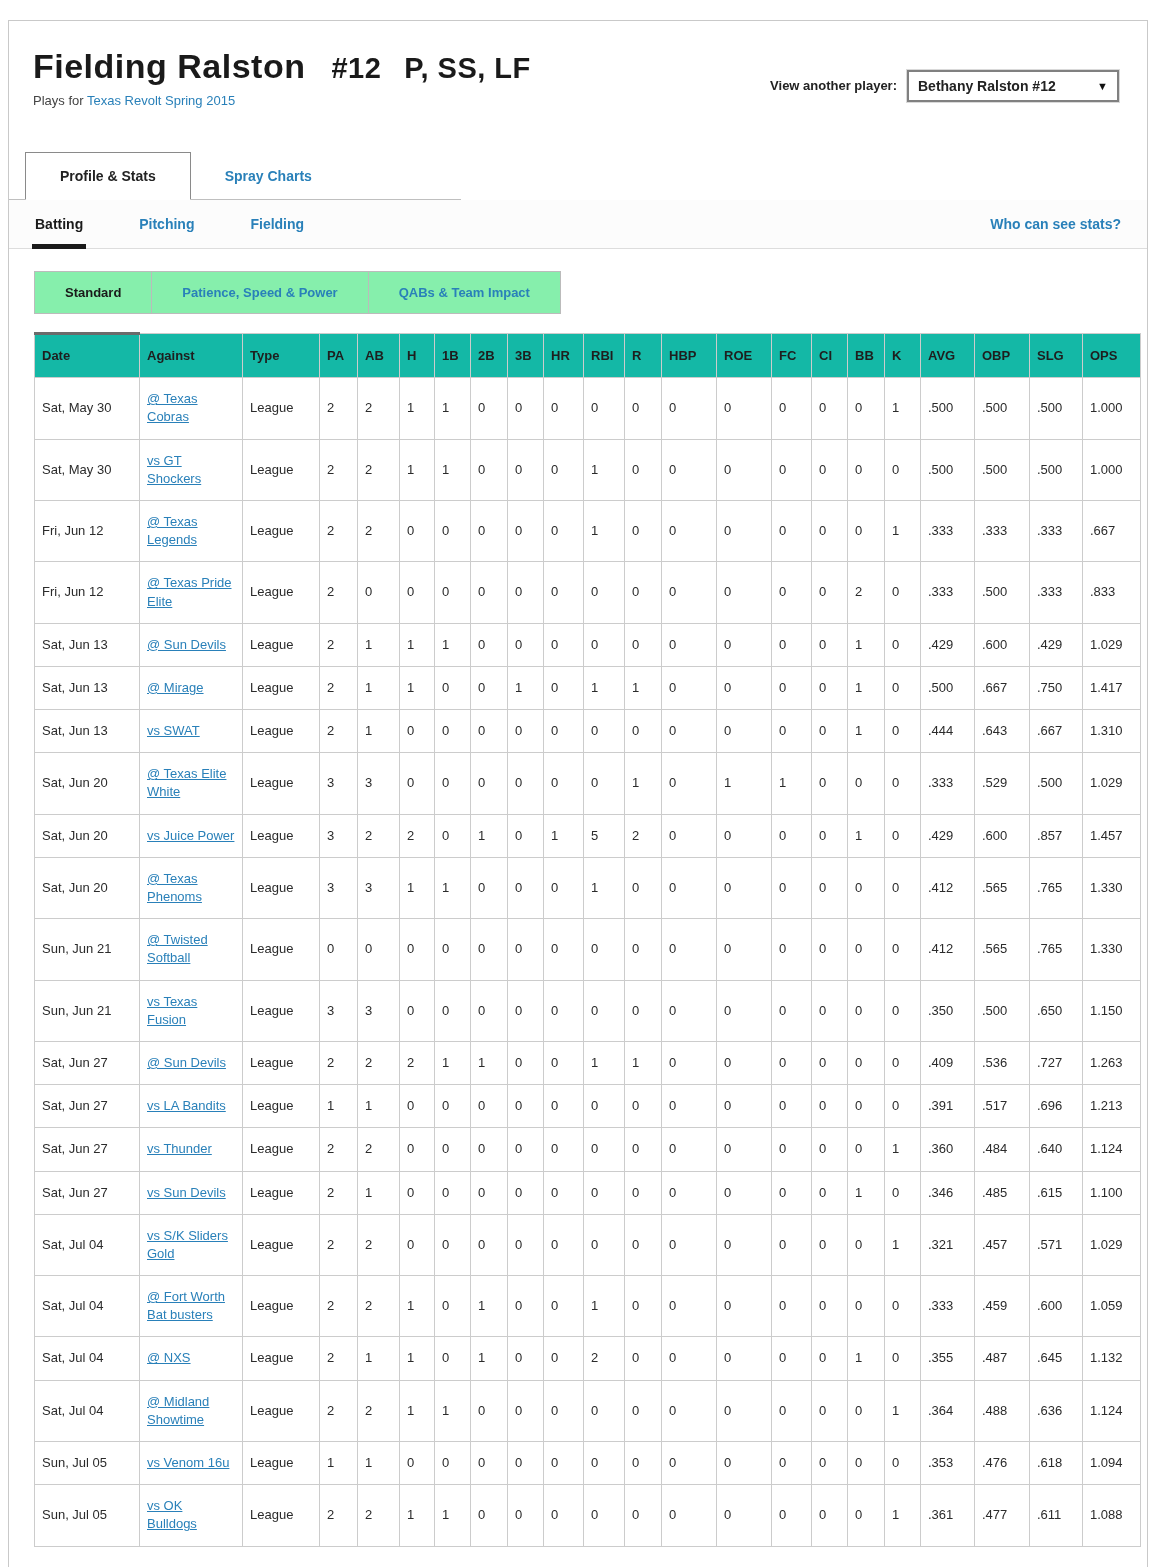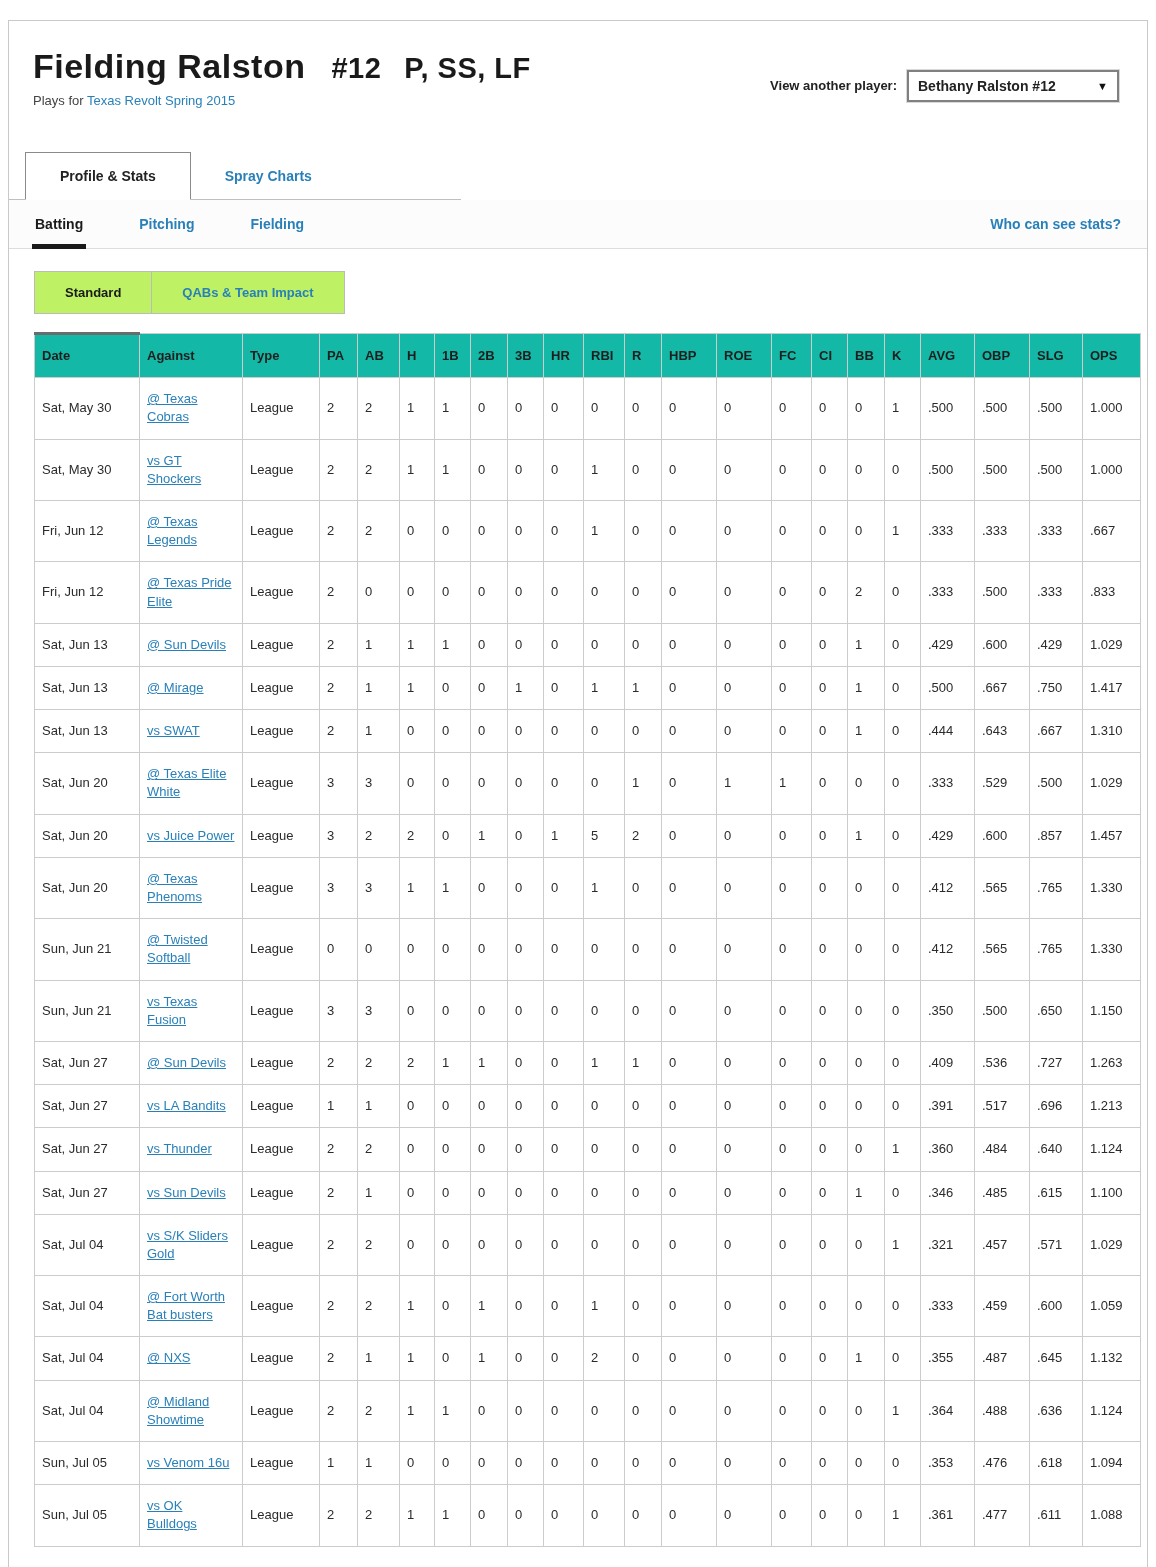--- a/index.html
+++ b/index.html
@@ -54,21 +54,21 @@
   .sn.active { color: #1a1a1a; }
   .sn.active::after {
     content: ""; position: absolute; left: -3px; right: -3px; bottom: -17px;
     height: 5px; background: #1a1a1a;
   }
   .who { margin-left: auto; color: var(--accent); text-decoration: none; cursor: pointer; }
 
   
   .content { padding: 22px 16px 40px 16px; }
   h2 { font-size: 22px; margin: 6px 0 18px 9px; color: #111; letter-spacing: 0.3px; }
-  .btn-group { display: inline-flex; border: 1px solid #bbb; margin: 0 0 18px 9px; background: #bef264; }
+  .btn-group { display: inline-flex; border: 1px solid #bbb; margin: 0 0 18px 9px; background: #86efac; }
   .vbtn {
     padding: 13px 30px; font-size: 13px; font-weight: bold;
     color: var(--accent); border-right: 1px solid #bbb; cursor: pointer; white-space: nowrap;
   }
   .vbtn:last-child { border-right: none; }
   .vbtn.active { color: #1a1a1a; border-right: 1px solid #bbb; }
 
   
   table { border-collapse: collapse; table-layout: fixed; width: 1106px; margin-left: 9px; font-size: 13px; }
   th, td {
@@ -110,20 +110,21 @@
     <span class="sn active">Batting</span>
     <span class="sn">Pitching</span>
     <span class="sn">Fielding</span>
     <a class="who">Who can see stats?</a>
   </div>
 
   <div class="content">
 
     <div class="btn-group">
       <div class="vbtn active">Standard</div>
+      <div class="vbtn">Patience, Speed &amp; Power</div>
       <div class="vbtn">QABs &amp; Team Impact</div>
     </div>
 
     <table>
       <colgroup>
         <col style="width:105px">
           <col style="width:103px">
           <col style="width:77px">
         <col style="width:38px">
           <col style="width:42px">

